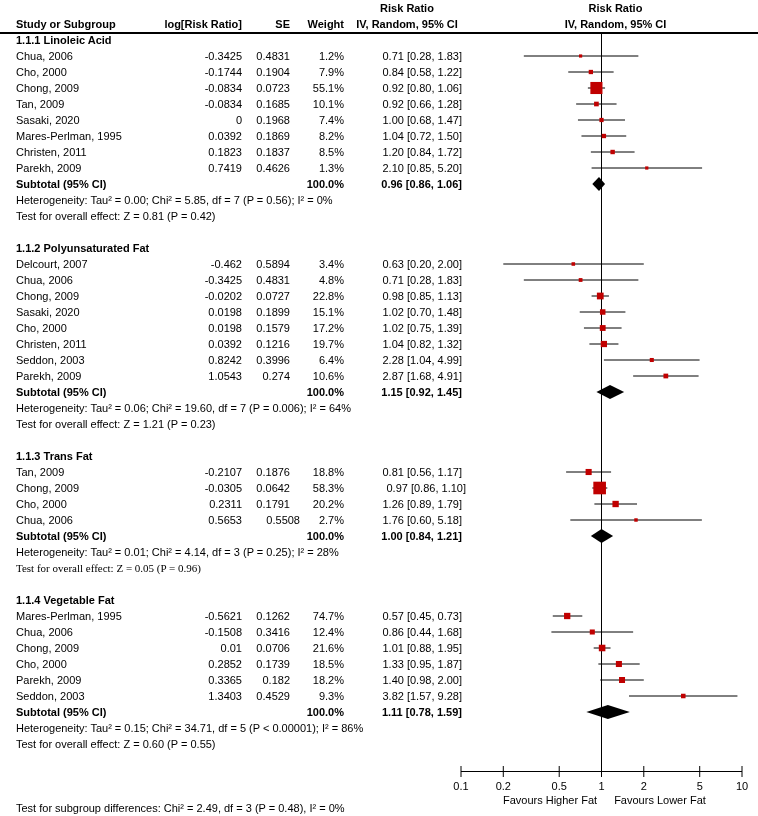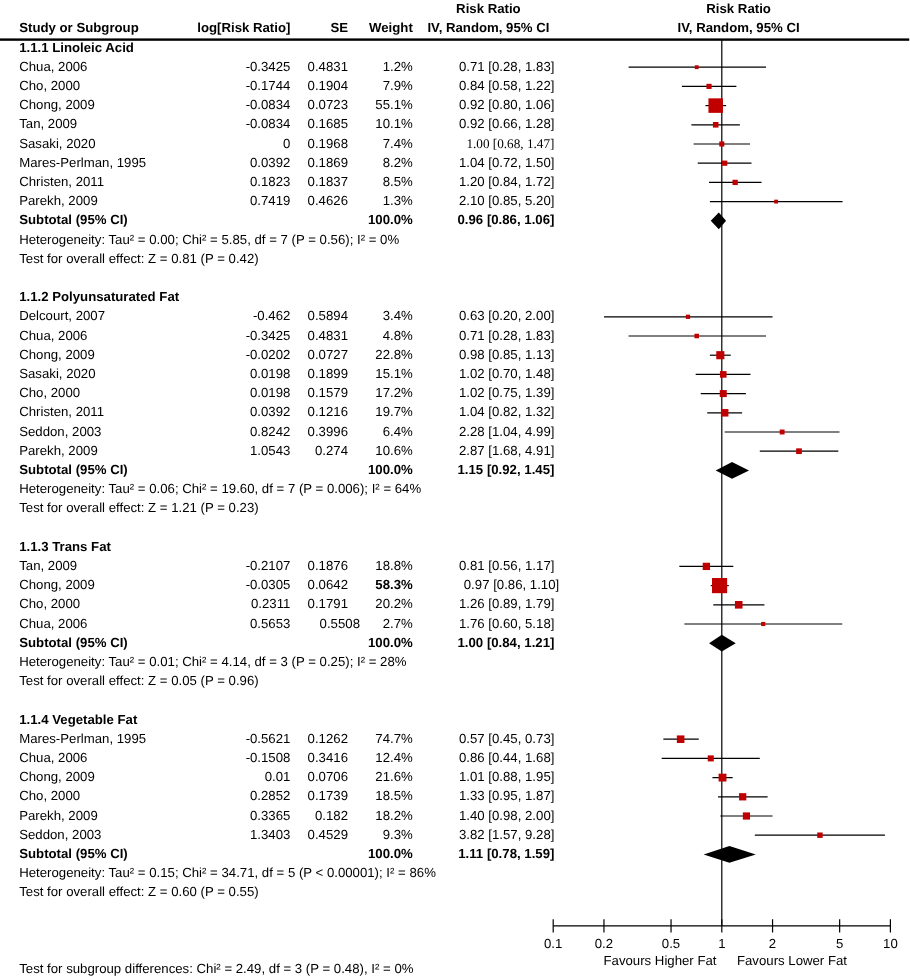--- a/index.html
+++ b/index.html
@@ -64,21 +64,21 @@
         <span class="cell r" style="left: 130px; width: 100px;">-0.0834</span>
         <span class="cell r" style="left: 198px; width: 80px;">0.1685</span>
         <span class="cell r" style="left: 252px; width: 80px;">10.1%</span>
         <span class="cell r" style="left: 310px; width: 140px;">0.92 [0.66, 1.28]</span>
       </div>
       <div class="row" style="top: 112px;">
         <span class="cell" style="left: 4px; width: 140px;">Sasaki, 2020</span>
         <span class="cell r" style="left: 130px; width: 100px;">0</span>
         <span class="cell r" style="left: 198px; width: 80px;">0.1968</span>
         <span class="cell r" style="left: 252px; width: 80px;">7.4%</span>
-        <span class="cell r" style="left: 310px; width: 140px; font-family: Liberation Serif, serif;">1.00 [0.68, 1.47]</span>
+        <span class="cell r" style="left: 310px; width: 140px;">1.00 [0.68, 1.47]</span>
       </div>
       <div class="row" style="top: 128px;">
         <span class="cell" style="left: 4px; width: 140px;">Mares-Perlman, 1995</span>
         <span class="cell r" style="left: 130px; width: 100px;">0.0392</span>
         <span class="cell r" style="left: 198px; width: 80px;">0.1869</span>
         <span class="cell r" style="left: 252px; width: 80px;">8.2%</span>
         <span class="cell r" style="left: 310px; width: 140px;">1.04 [0.72, 1.50]</span>
       </div>
       <div class="row" style="top: 144px;">
         <span class="cell" style="left: 4px; width: 140px;">Christen, 2011</span>
@@ -182,21 +182,21 @@
         <span class="cell" style="left: 4px; width: 140px;">Tan, 2009</span>
         <span class="cell r" style="left: 130px; width: 100px;">-0.2107</span>
         <span class="cell r" style="left: 198px; width: 80px;">0.1876</span>
         <span class="cell r" style="left: 252px; width: 80px;">18.8%</span>
         <span class="cell r" style="left: 310px; width: 140px;">0.81 [0.56, 1.17]</span>
       </div>
       <div class="row" style="top: 480px;">
         <span class="cell" style="left: 4px; width: 140px;">Chong, 2009</span>
         <span class="cell r" style="left: 130px; width: 100px;">-0.0305</span>
         <span class="cell r" style="left: 198px; width: 80px;">0.0642</span>
-        <span class="cell r" style="left: 252px; width: 80px; font-weight: bold;">58.3%</span>
+        <span class="cell r" style="left: 252px; width: 80px;">58.3%</span>
         <span class="cell r" style="left: 310px; width: 144px;">0.97 [0.86, 1.10]</span>
       </div>
       <div class="row" style="top: 496px;">
         <span class="cell" style="left: 4px; width: 140px;">Cho, 2000</span>
         <span class="cell r" style="left: 130px; width: 100px;">0.2311</span>
         <span class="cell r" style="left: 198px; width: 80px;">0.1791</span>
         <span class="cell r" style="left: 252px; width: 80px;">20.2%</span>
         <span class="cell r" style="left: 310px; width: 140px;">1.26 [0.89, 1.79]</span>
       </div>
       <div class="row" style="top: 512px;">
@@ -208,21 +208,21 @@
       </div>
       <div class="row" style="top: 528px;">
         <span class="cell b" style="left: 4px; width: 180px;">Subtotal (95% CI)</span>
         <span class="cell r b" style="left: 252px; width: 80px;">100.0%</span>
         <span class="cell r b" style="left: 310px; width: 140px;">1.00 [0.84, 1.21]</span>
       </div>
       <div class="row" style="top: 544px;">
         <span class="cell" style="left: 4px; width: 460px;">Heterogeneity: Tau² = 0.01; Chi² = 4.14, df = 3 (P = 0.25); I² = 28%</span>
       </div>
       <div class="row" style="top: 560px;">
-        <span class="cell" style="left: 4px; width: 460px;">Test for overall effect: Z = 0.05 (P = 0.96)</span>
+        <span class="cell" style="left: 4px; width: 460px; font-family: Liberation Serif, serif;">Test for overall effect: Z = 0.05 (P = 0.96)</span>
       </div>
       <div class="row" style="top: 592px;">
         <span class="cell b" style="left: 4px; width: 320px;">1.1.4 Vegetable Fat</span>
       </div>
       <div class="row" style="top: 608px;">
         <span class="cell" style="left: 4px; width: 140px;">Mares-Perlman, 1995</span>
         <span class="cell r" style="left: 130px; width: 100px;">-0.5621</span>
         <span class="cell r" style="left: 198px; width: 80px;">0.1262</span>
         <span class="cell r" style="left: 252px; width: 80px;">74.7%</span>
         <span class="cell r" style="left: 310px; width: 140px;">0.57 [0.45, 0.73]</span>

